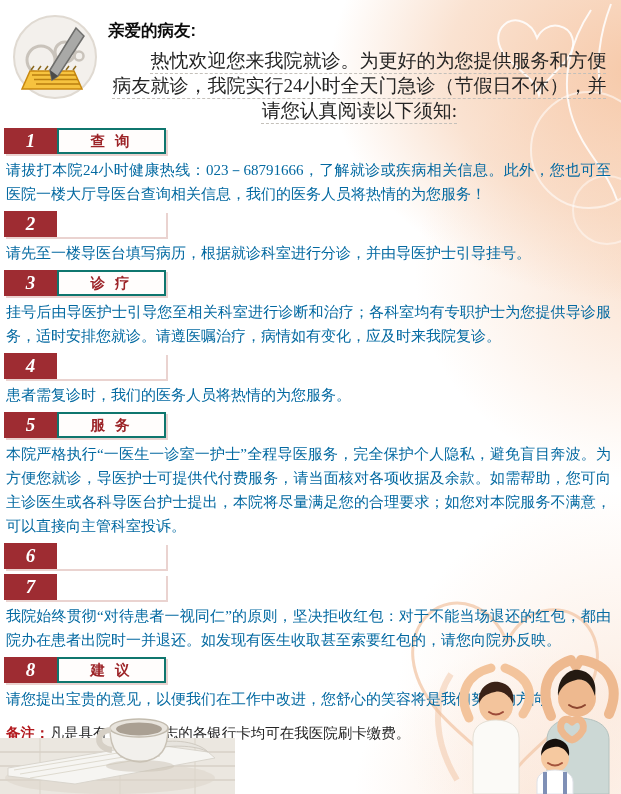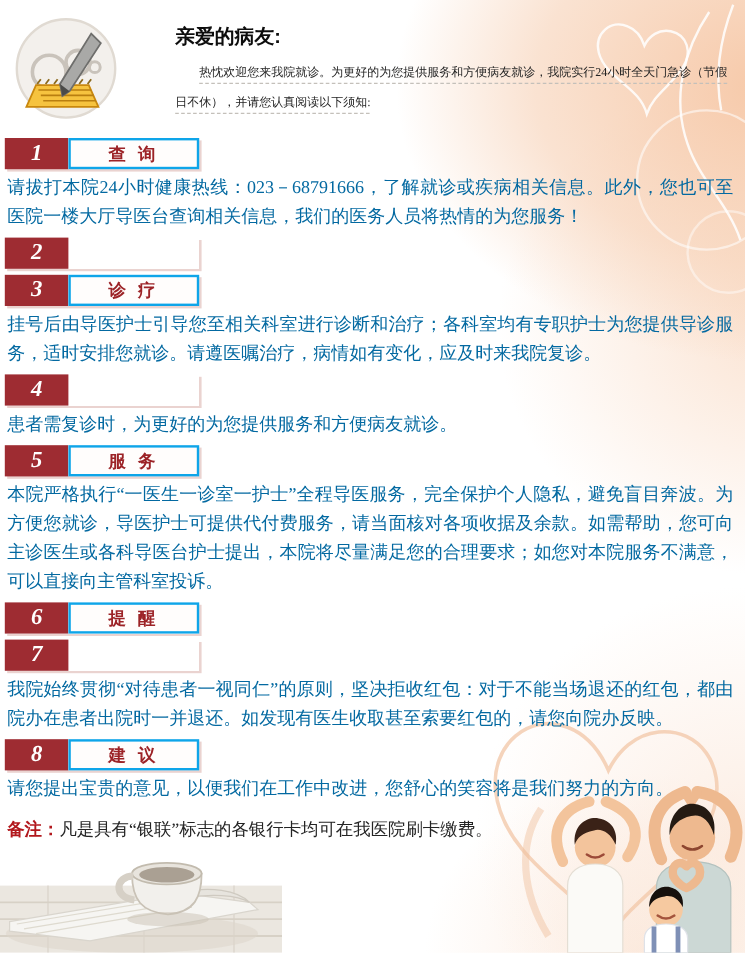--- a/index.html
+++ b/index.html
@@ -17,45 +17,46 @@
       radial-gradient(330px 300px at 104% 34%, rgba(249,216,192,0.70) 0%, rgba(249,216,192,0) 70%),
       radial-gradient(300px 280px at 100% 88%, rgba(250,224,206,0.55) 0%, rgba(250,224,206,0) 75%),
       radial-gradient(240px 200px at 86% 100%, rgba(248,214,190,0.45) 0%, rgba(248,214,190,0) 75%);
   }
   .decor{position:absolute;z-index:1;pointer-events:none;}
   .content{position:absolute;z-index:2;left:4px;right:8px;top:0;}
 
   
   .header{display:flex;align-items:flex-start;padding:12px 0 0 6px;min-height:98px;}
   .hd-icon{flex:0 0 92px;}
-  .hd-text{flex:1;padding:8px 2px 0 6px;margin-left:38px;}
+  .hd-text{flex:1;padding:8px 2px 0 6px;}
   .greeting{
     font-family:"Liberation Sans","DejaVu Sans",sans-serif;
     font-weight:bold;font-size:16.5px;color:#0d0d0d;margin:0 0 6px 0;
   }
   .intro{
-    margin:0;font-size:10px;line-height:25px;text-indent:2em;color:#242424;
+    margin:0;font-size:19px;line-height:25px;text-indent:2em;color:#242424;
     text-decoration-line:underline;text-decoration-style:dashed;
     text-decoration-color:#c4c0ba;text-decoration-thickness:1px;
     text-underline-offset:6px;
+    text-align:center;
   }
 
   
   .badge{
     display:flex;width:162px;height:26px;margin:5px 0 4px 0;
     box-shadow:2px 2px 0 rgba(201,140,131,0.38);
   }
   .badge .num{
     flex:0 0 53px;background:#9e2c32;color:#ffffff;
     display:flex;align-items:center;justify-content:center;
     font-style:italic;font-weight:bold;font-size:19px;
     font-family:"Liberation Serif",serif;
   }
   .badge .ttl{
-    flex:1;background:#fffdfc;border:2px solid #0ea5e9;
+    flex:1;background:#fffdfc;border:2px solid #0f766e;
     display:flex;align-items:center;justify-content:center;
     color:#9c2327;font-weight:bold;font-size:14.5px;letter-spacing:3px;
     font-family:"Liberation Sans","DejaVu Sans",sans-serif;
   }
   .sec-body{
     margin:0 2px 2px 2px;font-size:15px;line-height:24px;
     text-align:justify;color:#0369a1;
   }
 
   
@@ -112,49 +113,49 @@
       <span class="num">1</span>
       <span class="ttl">查 询</span>
     </div>
     <p class="sec-body">请拔打本院24小时健康热线：023－68791666，了解就诊或疾病相关信息。此外，您也可至医院一楼大厅导医台查询相关信息，我们的医务人员将热情的为您服务！</p>
   </div>
 
   <div>
     <div class="badge">
       <span class="num">2</span>
     </div>
+    <p class="sec-body">请先至一楼导医台填写病历，根据就诊科室进行分诊，并由导医护士引导挂号。</p>
   </div>
 
   <div>
     <div class="badge">
       <span class="num">3</span>
       <span class="ttl">诊 疗</span>
     </div>
     <p class="sec-body">挂号后由导医护士引导您至相关科室进行诊断和治疗；各科室均有专职护士为您提供导诊服务，适时安排您就诊。请遵医嘱治疗，病情如有变化，应及时来我院复诊。</p>
   </div>
 
   <div>
     <div class="badge">
       <span class="num">4</span>
     </div>
-    <p class="sec-body">患者需复诊时，为更好的为您提供服务和方便病友就诊。</p>
+    <p class="sec-body">患者需复诊时，我们的医务人员将热情的为您服务。</p>
   </div>
 
   <div>
     <div class="badge">
       <span class="num">5</span>
       <span class="ttl">服 务</span>
     </div>
     <p class="sec-body">本院严格执行“一医生一诊室一护士”全程导医服务，完全保护个人隐私，避免盲目奔波。为方便您就诊，导医护士可提供代付费服务，请当面核对各项收据及余款。如需帮助，您可向主诊医生或各科导医台护士提出，本院将尽量满足您的合理要求；如您对本院服务不满意，可以直接向主管科室投诉。</p>
   </div>
 
   <div>
     <div class="badge">
       <span class="num">6</span>
-      <span class="ttl">提 醒</span>
     </div>
   </div>
 
   <div>
     <div class="badge">
       <span class="num">7</span>
     </div>
     <p class="sec-body">我院始终贯彻“对待患者一视同仁”的原则，坚决拒收红包：对于不能当场退还的红包，都由院办在患者出院时一并退还。如发现有医生收取甚至索要红包的，请您向院办反映。</p>
   </div>
 

